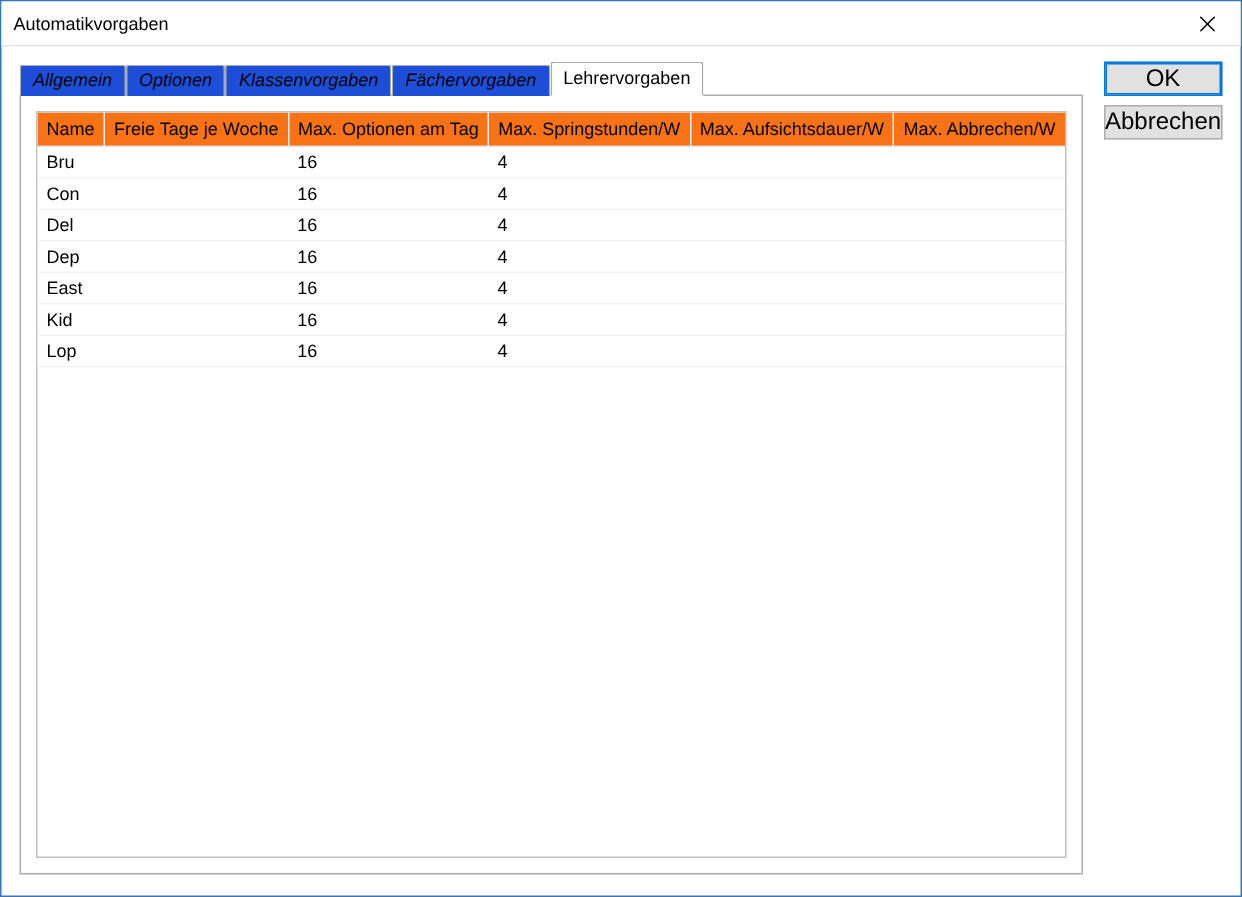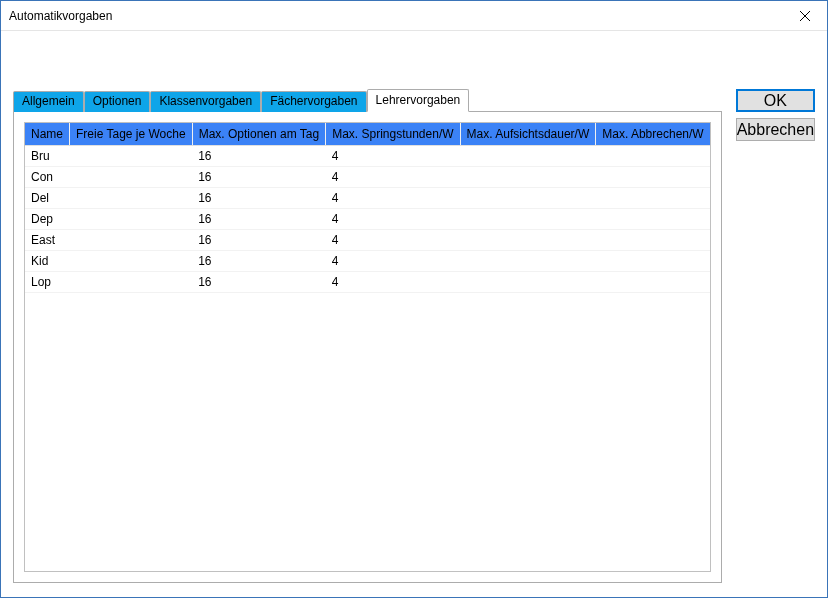--- a/index.html
+++ b/index.html
@@ -10,21 +10,20 @@
     background: #ffffff;
     color: #000;
   }
   .window {
     width: 828px;
     height: 598px;
     border: 1px solid #3a74b8;
     background: #ffffff;
     display: flex;
     flex-direction: column;
-    gap: 48px;
   }
   .titlebar {
     height: 30px;
     background: #ffffff;
     border-bottom: 1px solid #e5e5e5;
     display: flex;
     align-items: center;
     padding: 0 0 0 8px;
   }
   .titlebar-title {
@@ -86,24 +85,25 @@
     font-size: 12px;
     margin-right: 0px;
     border-top-left-radius: 2px;
     border-top-right-radius: 2px;
     cursor: default;
     position: relative;
     top: 0;
     color:#000;
   }
   .tab.inactive {
-    background: #0ea5e9;
+    background: #1d4ed8;
     border-color: #acacac;
     margin-top:2px;
     padding-top:2px;
+    font-style:italic;
   }
   .tab.active {
     background: #ffffff;
     border-bottom: 1px solid #ffffff;
     z-index: 3;
   }
   .tabpage {
     flex: 1;
     border: 1px solid #acacac;
     background: #ffffff;
@@ -119,21 +119,21 @@
   }
   table.grid {
     width: 100%;
     border-collapse: collapse;
     table-layout: auto;
     font-size: 12px;
   }
   table.grid th {
     text-align: left;
     font-weight: normal;
-    background: #3b82f6;
+    background: #f97316;
     border-bottom: 1px solid #e0e0e0;
     border-right: 1px solid #f0f0f0;
     padding: 4px 6px;
     white-space: nowrap;
   }
   table.grid th:last-child { border-right:none; }
   table.grid td {
     border-bottom: 1px solid #f2f2f2;
     padding: 3px 6px;
     white-space: nowrap;

